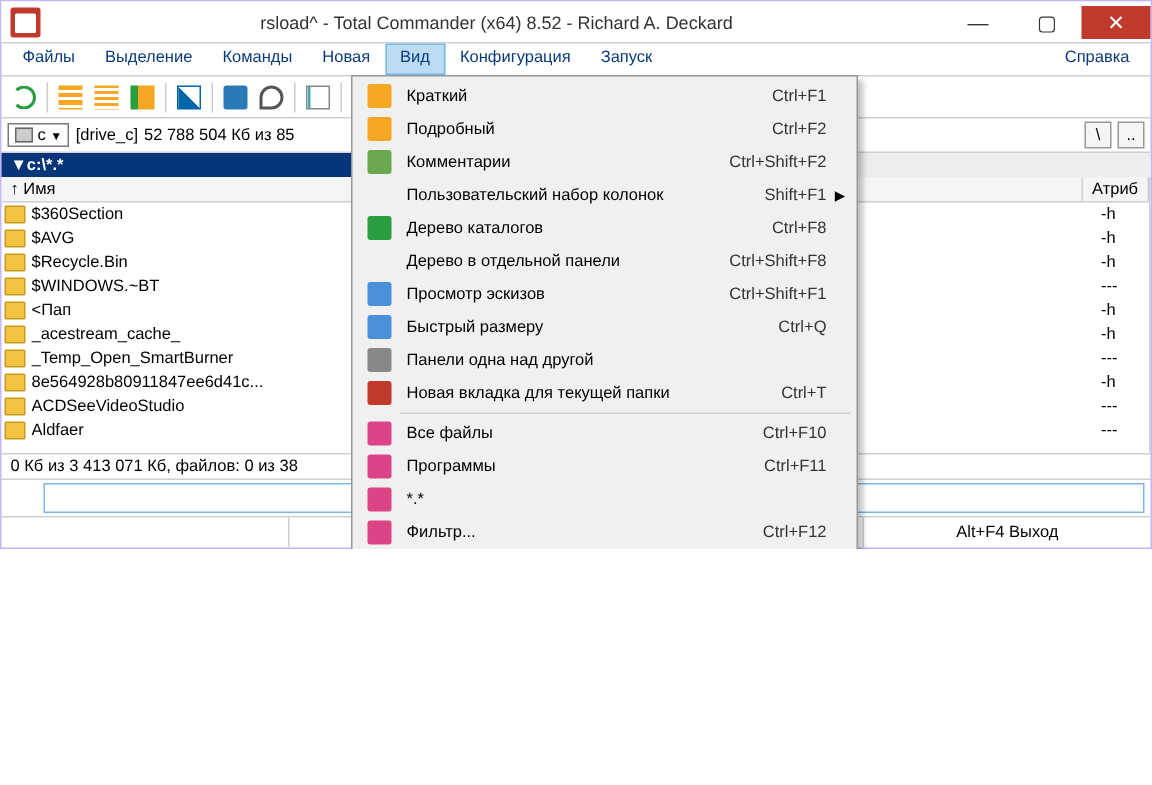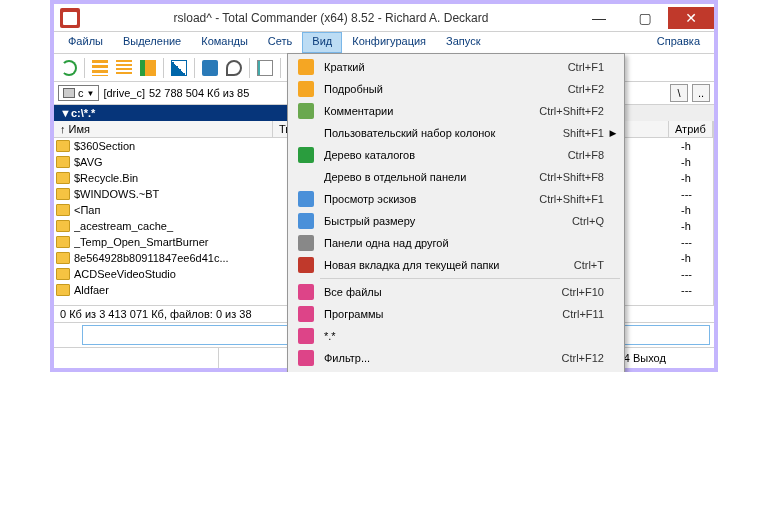--- a/index.html
+++ b/index.html
@@ -1,17 +1,17 @@
 <!DOCTYPE html>
 <html><head>
 <meta charset="utf-8">
 <style>
 * { box-sizing: border-box; margin: 0; padding: 0; font-family: "Segoe UI", Tahoma, sans-serif; font-size: 11px; }
 body { background: #fff; display: flex; justify-content: center; align-items: flex-start; }
-.window { width: 668px; border: 4px solid #c4b5fd; background: #fff; position: relative; }
+.window { width: 768px; border: 1px solid #c4b5fd; background: #fff; position: relative; }
 .titlebar { height: 28px; background: #fff; display: flex; align-items: center; border-bottom: 1px solid #d0d0d0; }
 .titlebar .app-icon { width: 20px; height: 20px; margin: 0 6px; background: #c0392b; border-radius: 2px; position: relative; }
 .titlebar .app-icon::before { content: ""; position: absolute; top: 4px; left: 3px; right: 3px; bottom: 3px; background: #fff; border-radius: 1px; }
 .titlebar .title { flex: 1; text-align: center; color: #333; font-size: 12px; }
 .winbtns { display: flex; }
 .winbtn { width: 46px; height: 22px; display: flex; align-items: center; justify-content: center; color: #333; font-size: 14px; }
 .winbtn.close { background: #c0392b; color: #fff; }
 .menubar { height: 22px; display: flex; align-items: stretch; padding: 0 4px; border-bottom: 1px solid #d0d0d0; }
 .menubar .mitem { padding: 3px 10px; color: #0b3c7a; cursor: default; }
 .menubar .mitem.active { background: #bcdcf4; border: 1px solid #7ab7e8; padding: 2px 9px; }
@@ -70,21 +70,21 @@
       <div class="winbtn">—</div>
       <div class="winbtn">▢</div>
       <div class="winbtn close">✕</div>
     </div>
   </div>
 
   <div class="menubar" id="menubar">
       <div class="mitem">Файлы</div>
       <div class="mitem">Выделение</div>
       <div class="mitem">Команды</div>
-      <div class="mitem">Сеть</div>
+      <div class="mitem">Новая</div>
       <div class="mitem active">Вид</div>
       <div class="mitem">Конфигурация</div>
       <div class="mitem">Запуск</div>
     <div class="spacer"></div>
     <div class="mitem">Справка</div>
   </div>
 
   <div class="toolbar">
     <div class="tbtn">
         <span class="ticon" style="border:2px solid #2a9d3e;border-left-color:transparent;border-radius:50%"></span>

